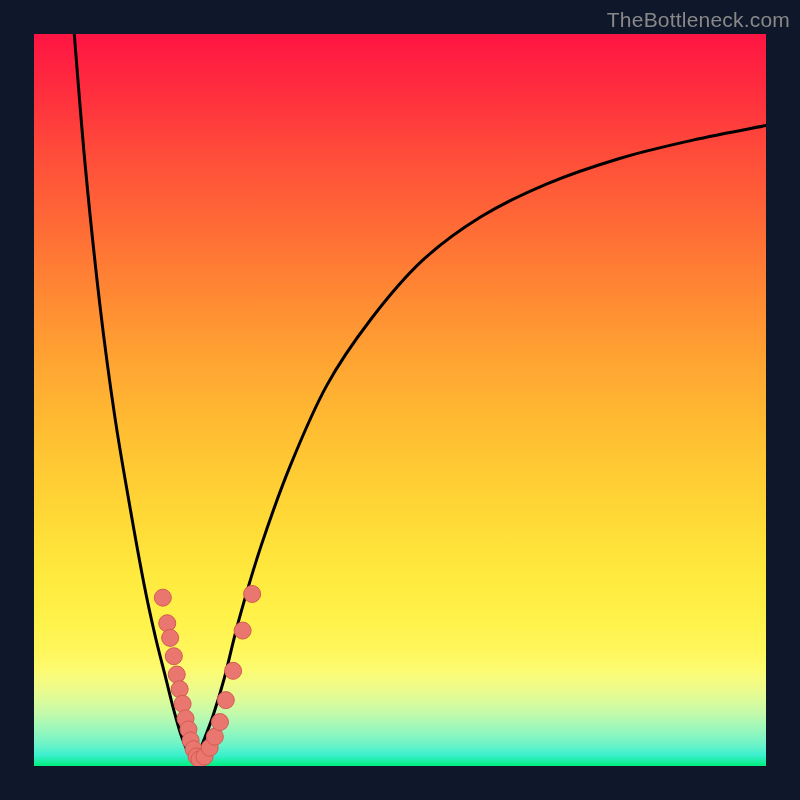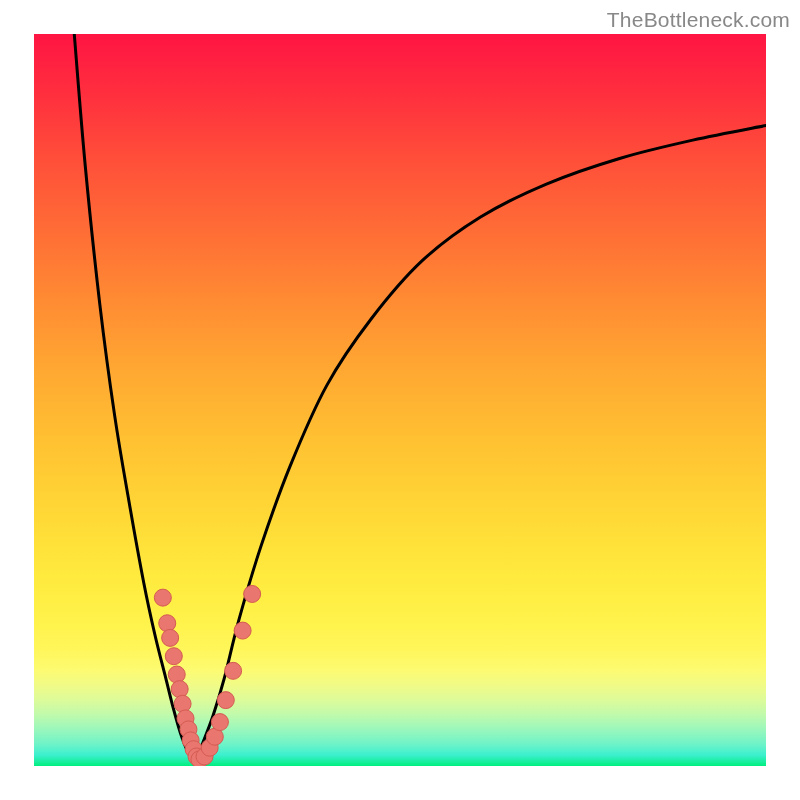--- a/index.html
+++ b/index.html
@@ -10,21 +10,21 @@
     overflow: hidden;
     background: #000;
     font-family: Arial, Helvetica, sans-serif;
   }
   .frame {
     position: absolute;
     top: 0;
     left: 0;
     width: 800px;
     height: 800px;
-    background: #ffffff;
+    background: #0f172a;
   }
   .plot-area {
     position: absolute;
     top: 34px;
     left: 34px;
     width: 732px;
     height: 732px;
     overflow: hidden;
   }
   .gradient-bg {

